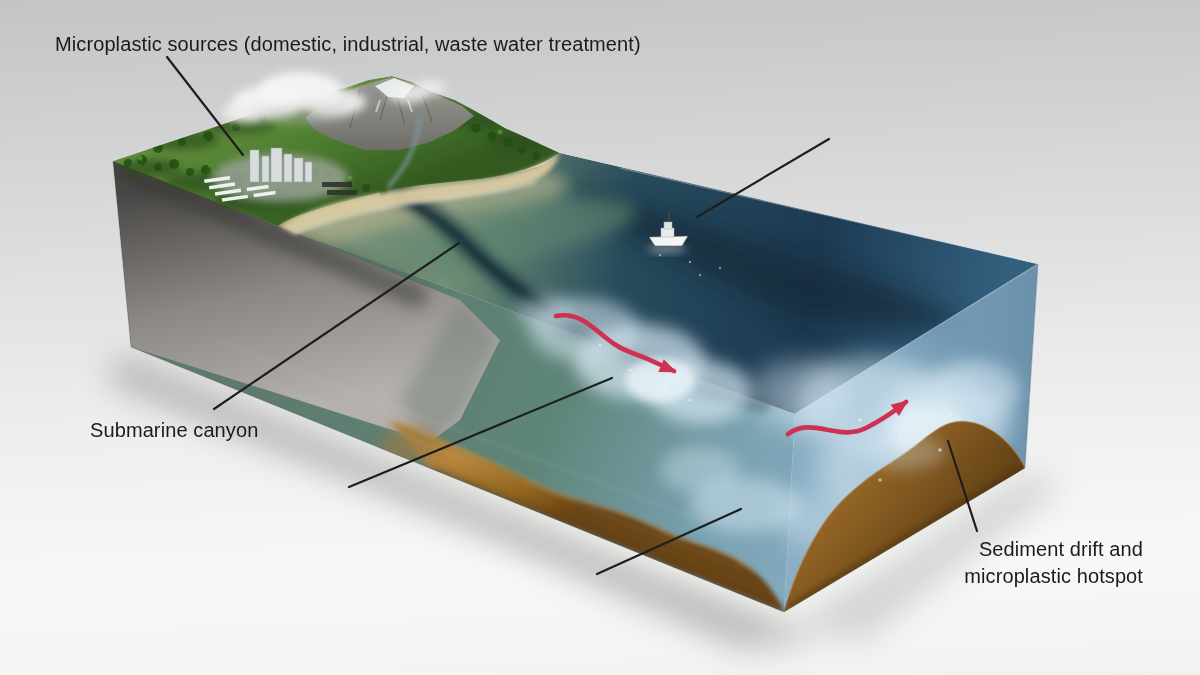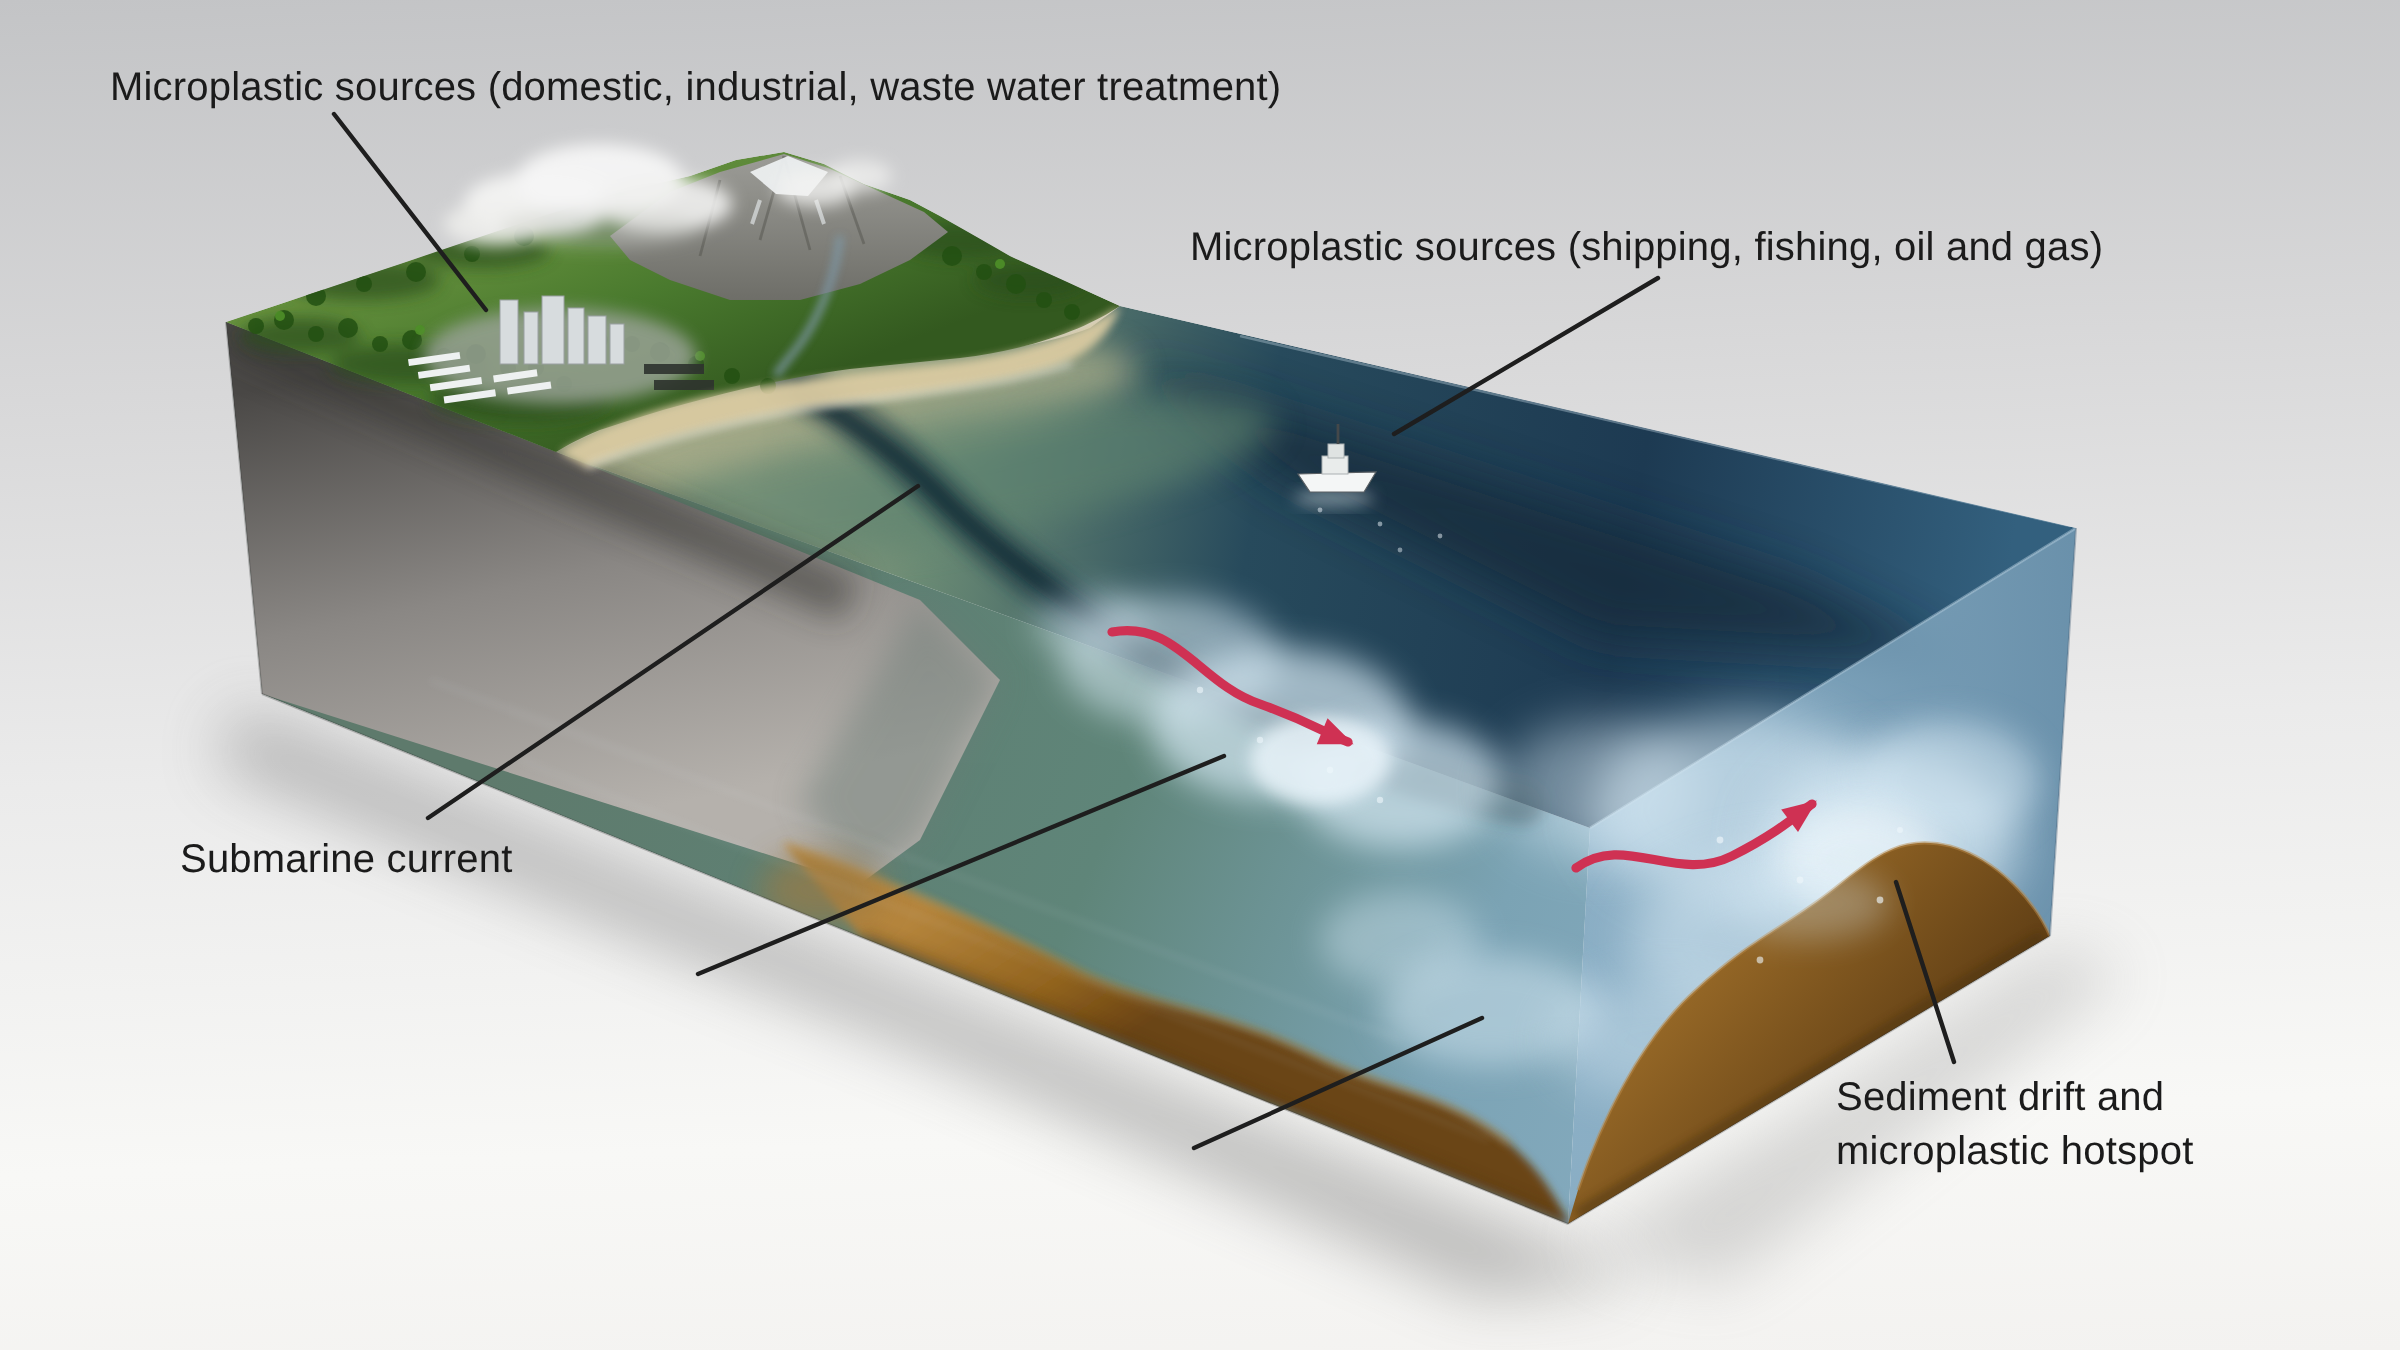--- a/index.html
+++ b/index.html
@@ -6,21 +6,21 @@
   .stage{
     position:relative;width:1200px;height:675px;overflow:hidden;
     background:linear-gradient(178deg,#c3c4c6 0%,#d8d8d9 28%,#ebebeb 55%,#f8f8f6 82%,#f3f2f0 100%);
     font-family:"Liberation Sans",sans-serif;
   }
   .stage svg{position:absolute;left:0;top:0;}
   .label{
     position:absolute;font-size:20px;line-height:1.35;color:#1b1b1b;
     white-space:nowrap;letter-spacing:0.1px;
   }
-  .label.wrap{white-space:normal;width:225px;}
+  .label.wrap{white-space:normal;width:225px;text-align:right;}
 </style>
 </head>
 <body>
 
 <div class="stage">
 <svg width="1200" height="675" viewBox="0 0 1200 675">
   <defs>
     <clipPath id="blockClip">
       <path d="M113,161 L200,132 L265,110 L310,96 L345,88 L368,80 L392,76 L412,82 L432,92 L455,100 L470,108 L505,128 L560,153 L1038,264 L1025,468 L784,612 L131,347 Z"></path>
     </clipPath>
@@ -306,16 +306,15 @@
     <line x1="167" y1="57" x2="243" y2="155" stroke="#1e1e1e"></line>
     <line x1="829" y1="139" x2="697" y2="217" stroke="#1e1e1e"></line>
     <line x1="214" y1="409" x2="459" y2="243" stroke="#1e1e1e"></line>
     <line x1="349" y1="487" x2="612" y2="378" stroke="#1e1e1e"></line>
     <line x1="597" y1="574" x2="741" y2="509" stroke="#1e1e1e"></line>
     <line x1="977" y1="531" x2="948" y2="441" stroke="#1e1e1e"></line>
   </g>
 </svg>
 
 <div class="label" style="left:55px;top:31px;">Microplastic sources (domestic, industrial, waste water treatment)</div>
-<div class="label" style="left:595px;top:111px;">Microplastic sources (shipping, fishing, oil and gas)</div>
-<div class="label" style="left:90px;top:417px;">Submarine current</div>
+<div class="label" style="left:90px;top:417px;">Submarine canyon</div>
 <div class="label wrap" style="left:918px;top:536px;">Sediment drift and microplastic hotspot</div>
 </div>
 
 </body></html>

